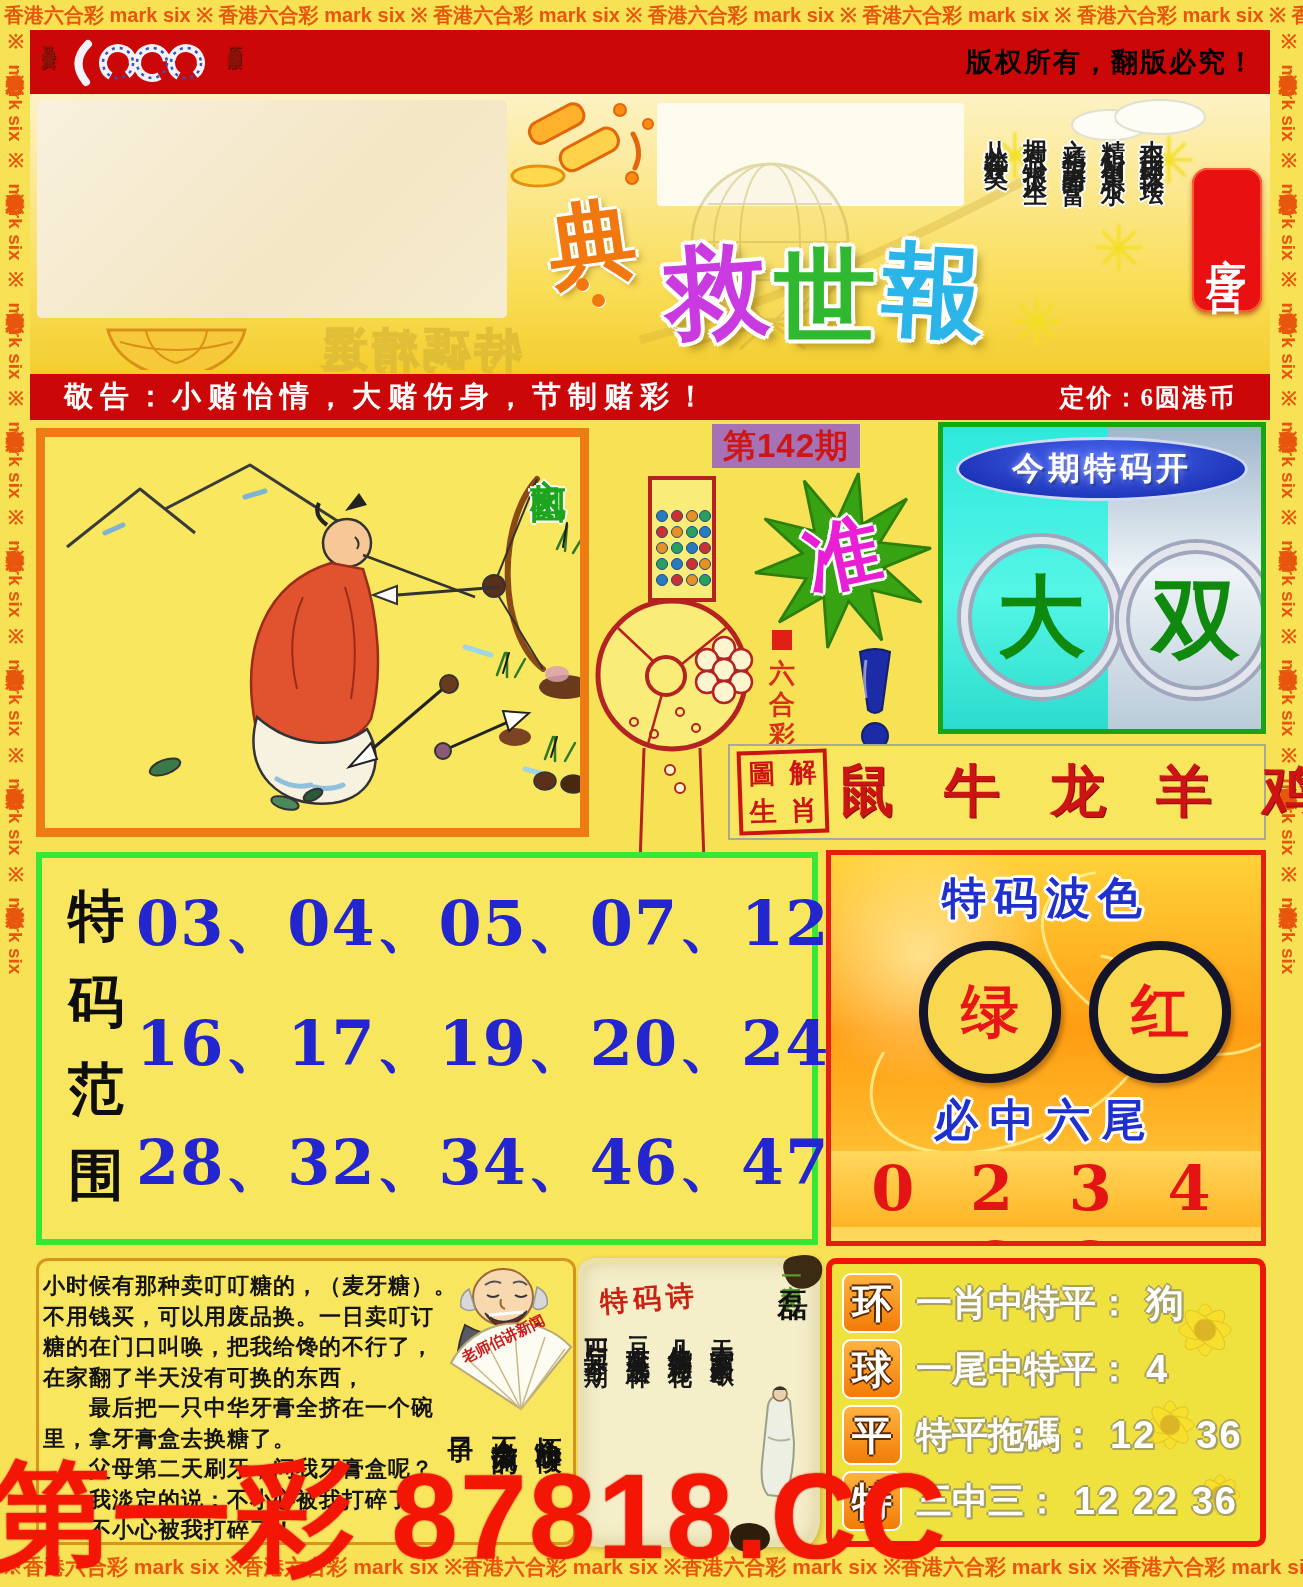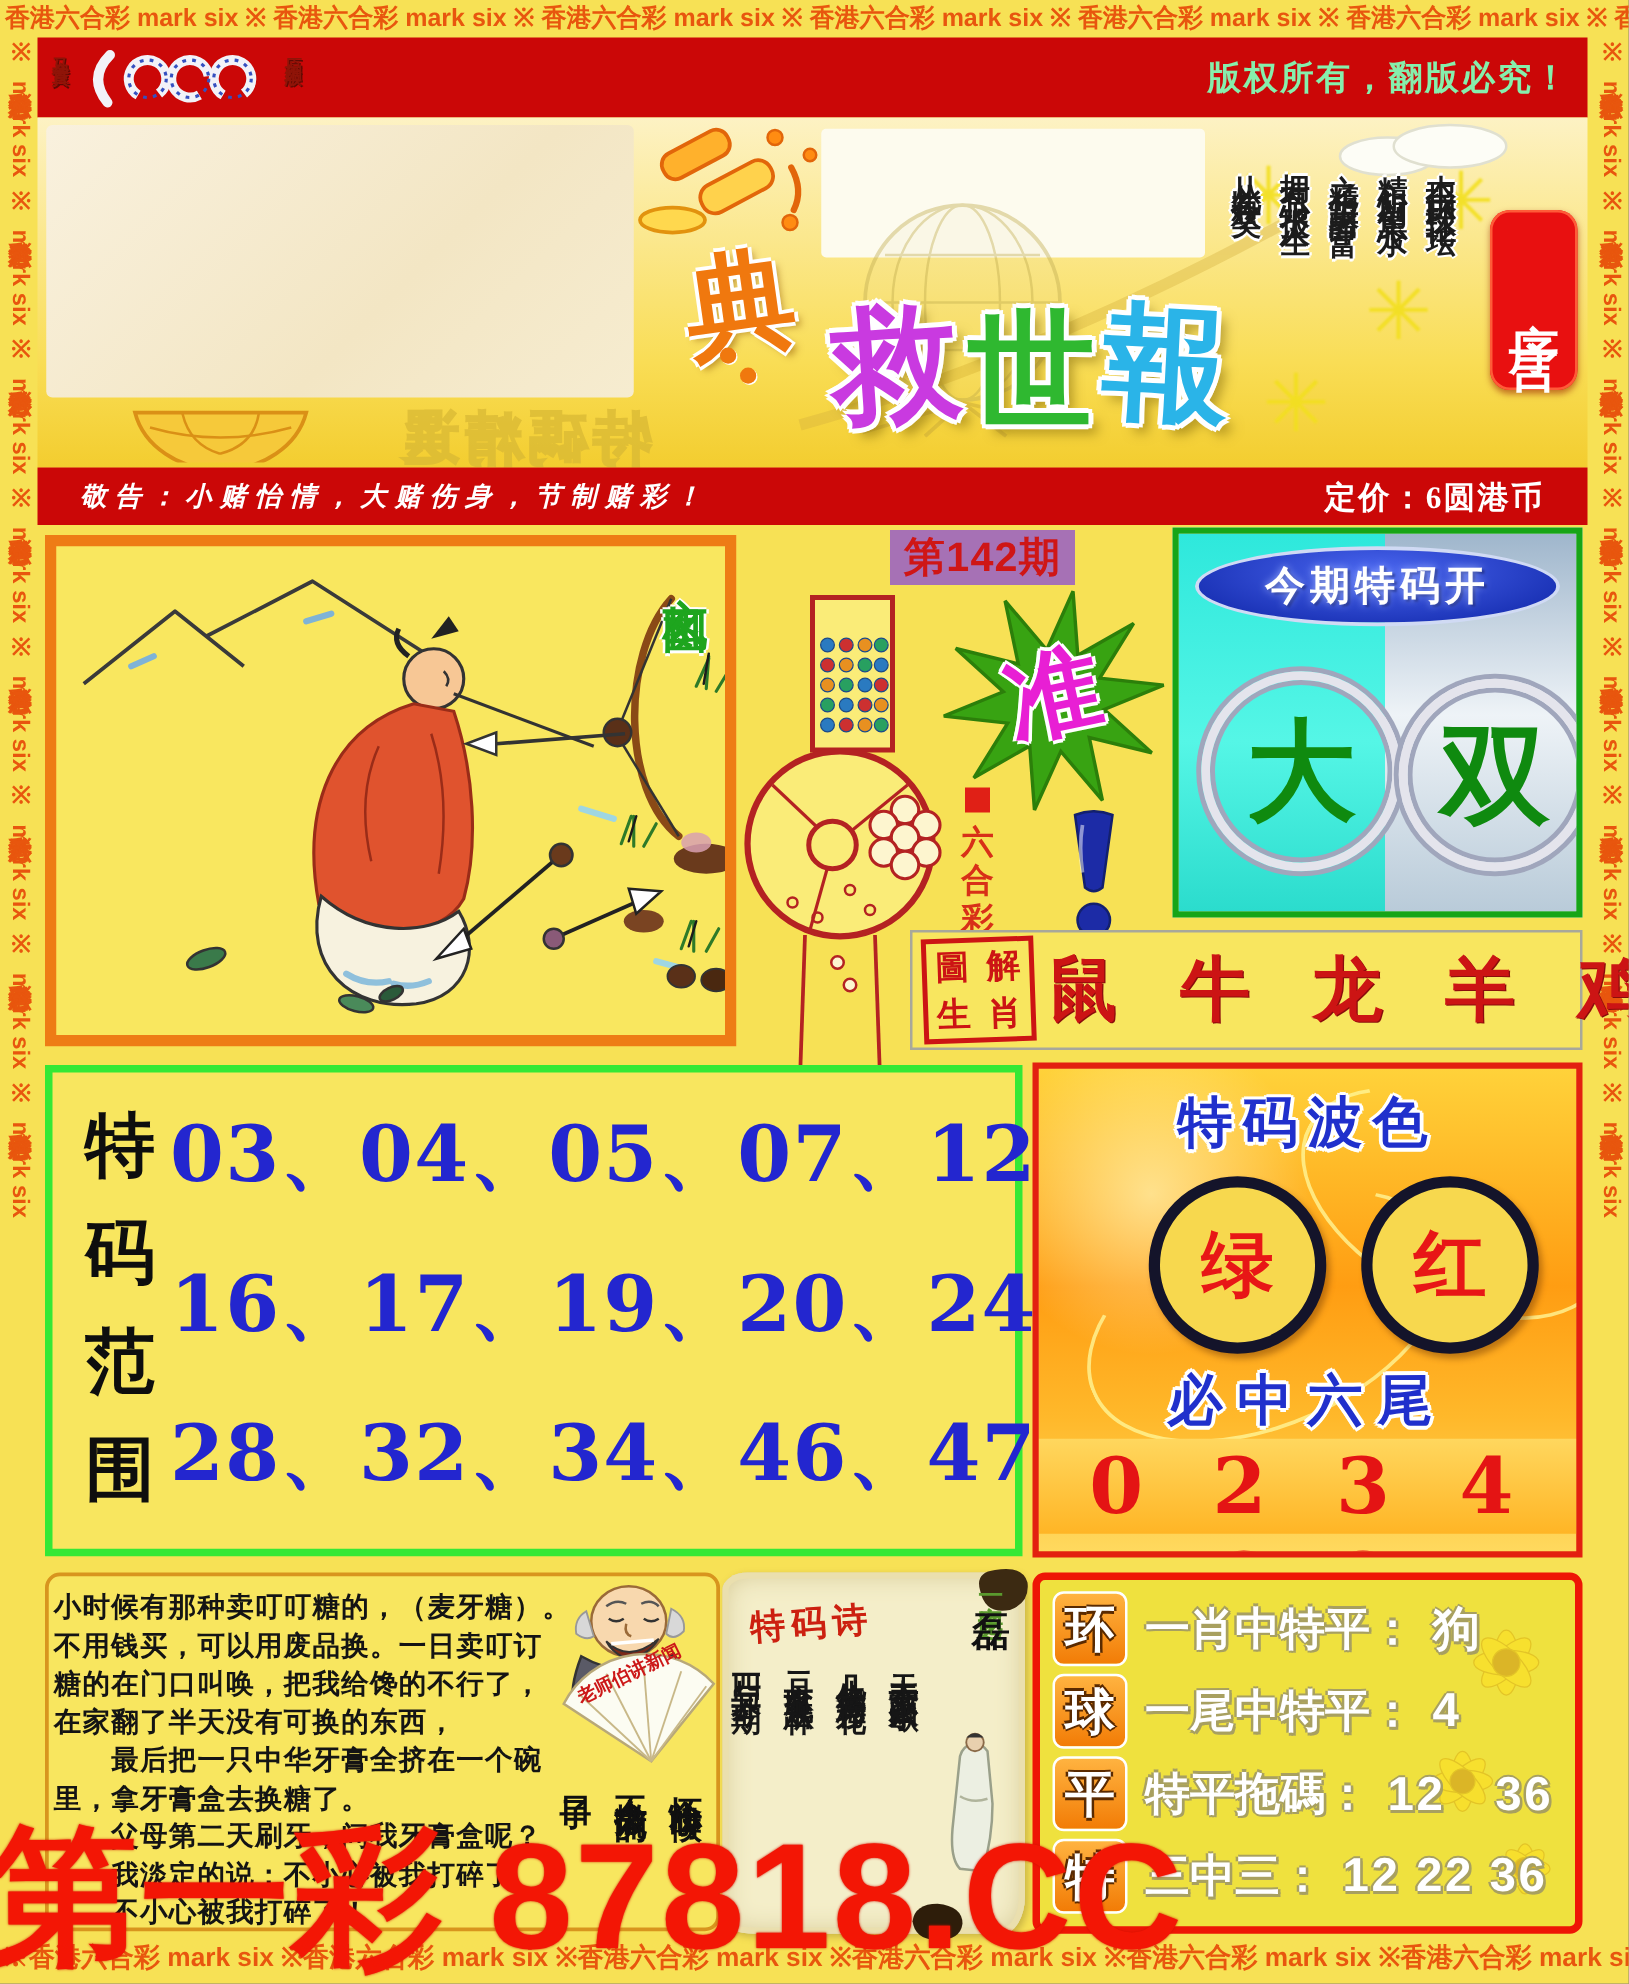--- a/index.html
+++ b/index.html
@@ -12,21 +12,21 @@
   .strip-top{left:0;top:0;width:1303px;height:30px;line-height:30px;font-size:20px;padding-left:4px;}
   .strip-bottom{left:0;top:1547px;width:1303px;height:40px;line-height:40px;font-size:21px;padding-left:2px;}
   .strip-side{writing-mode:vertical-rl;width:30px;top:28px;height:1519px;font-size:19px;line-height:30px;}
   .strip-left{left:0;}
   .strip-right{left:1273px;}
 
   
   .header{left:30px;top:30px;width:1240px;height:64px;background:#cb0707;}
   .logo-vtxt{writing-mode:vertical-rl;color:#8f1408;font-weight:bold;font-size:14px;letter-spacing:3px;top:5px;height:56px;
              text-shadow:1px 1px 0 #5e0a04;}
-  .copyright{right:14px;top:50%;transform:translateY(-50%);color:#86efac;font-weight:bold;font-size:27px;
+  .copyright{right:14px;top:50%;transform:translateY(-50%);color:#000000;font-weight:bold;font-size:27px;
              letter-spacing:2px;font-family:Liberation Mono, monospace;}
 
   
   .banner{left:30px;top:94px;width:1240px;height:280px;overflow:hidden;
           background:linear-gradient(180deg,#fdf2c4 0%,#f9dd55 70%,#f3cd2f 100%);}
   .cream-box{left:7px;top:6px;width:470px;height:218px;border-radius:5px;
              background:linear-gradient(135deg,#f9f1de,#f3e6c4 60%,#f6ecd0);}
   .white-box{left:627px;top:9px;width:307px;height:103px;background:#fdfbee;border-radius:4px;}
   .ow{text-shadow:3px 0 0 #fff,-3px 0 0 #fff,0 3px 0 #fff,0 -3px 0 #fff,2px 2px 0 #fff,-2px -2px 0 #fff,2px -2px 0 #fff,-2px 2px 0 #fff;}
   .dian{left:518px;top:90px;font-size:88px;font-weight:bold;color:#f0780e;transform:rotate(-8deg);
@@ -46,21 +46,21 @@
   .pcol{writing-mode:vertical-rl;font-family:"Liberation Serif",serif;font-weight:bold;font-size:24px;
         letter-spacing:7px;color:#1c1c1c;
         text-shadow:2px 0 #fff,-2px 0 #fff,0 2px #fff,0 -2px #fff,1px 1px #fff,-1px -1px #fff;}
   .preface-badge{left:1162px;top:74px;width:70px;height:144px;background:#e81010;border-radius:16px;
         box-shadow:0 3px 5px rgba(150,30,0,.55),inset 0 0 0 2px #ff5b38;display:flex;align-items:center;justify-content:center;}
   .preface-badge span{writing-mode:vertical-rl;color:#fff;font-weight:bold;font-size:40px;letter-spacing:14px;}
 
   
   .notice{left:30px;top:374px;width:1240px;height:46px;background:#cb0707;display:flex;align-items:center;
           justify-content:space-between;padding:0 34px;box-sizing:border-box;color:#fff;}
-  .notice .warn{font-weight:bold;font-size:21px;letter-spacing:7px;font-style:italic;}
+  .notice .warn{font-weight:bold;font-size:29px;letter-spacing:7px;}
   .notice .price{font-weight:bold;font-size:25px;letter-spacing:2px;font-family:Liberation Serif, serif;}
 
   
   .box-mystery{left:36px;top:428px;width:553px;height:409px;border:9px solid #ee7c15;background:#f9e75f;box-sizing:border-box;}
   .mystery-label{right:8px;top:12px;writing-mode:vertical-rl;font-weight:bold;font-size:36px;color:#1ea51e;
                  letter-spacing:6px;text-shadow:2px 0 #fff,-2px 0 #fff,0 2px #fff,0 -2px #fff;}
 
   
   .issue{left:712px;top:424px;width:148px;height:44px;background:#a671b5;display:flex;align-items:center;
          justify-content:center;color:#cf1616;font-weight:bold;font-size:33px;letter-spacing:1px;z-index:3;}

